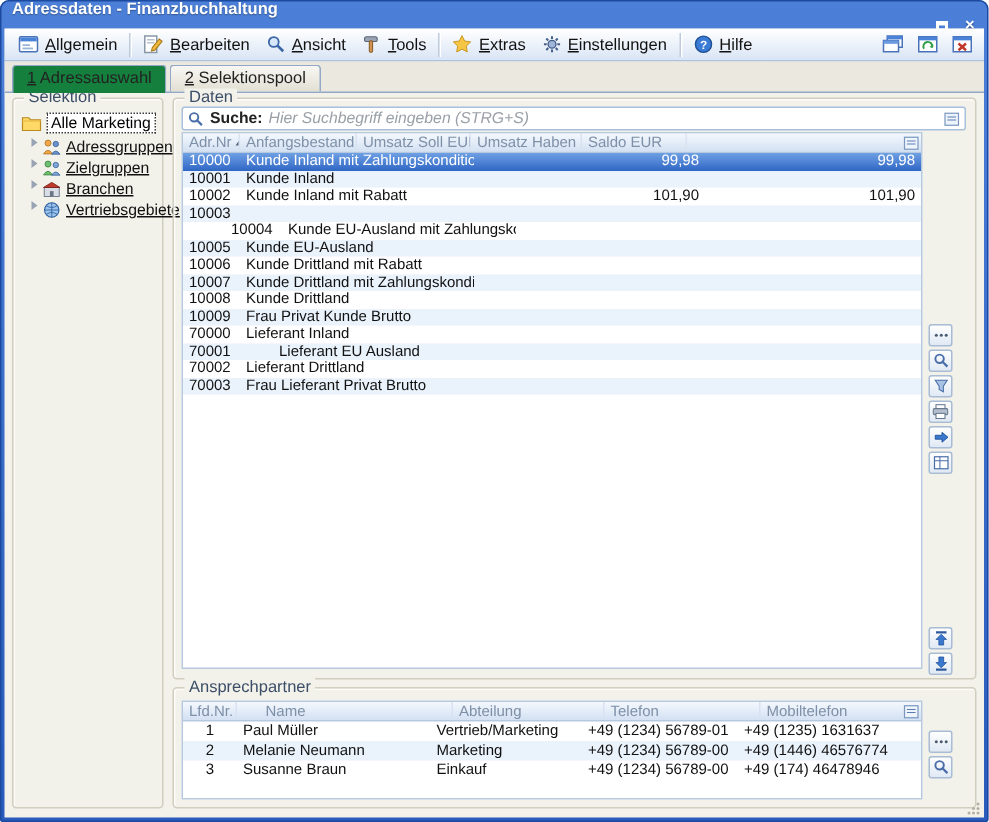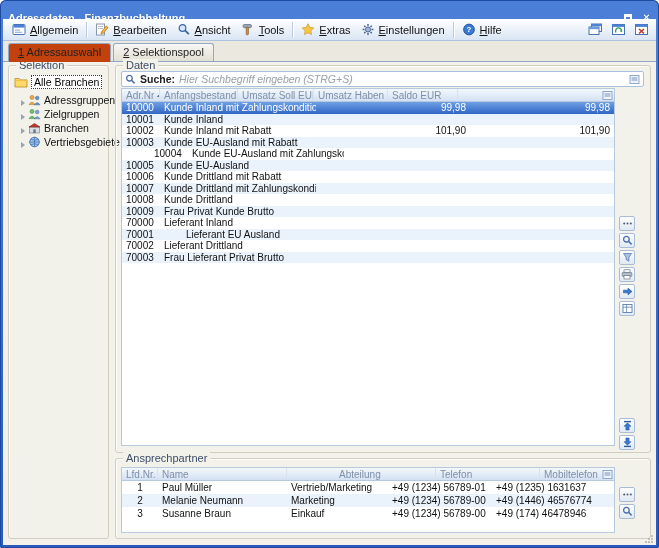--- a/index.html
+++ b/index.html
@@ -1,43 +1,43 @@
 <!DOCTYPE html>
 <html><head>
 <meta charset="utf-8">
 <style>
   *{margin:0;padding:0;box-sizing:border-box;}
   html,body{width:659px;height:548px;}
   body{font-family:"Liberation Sans",sans-serif;font-size:11px;background:#fff;overflow:hidden;}
   .window{position:absolute;left:0;top:0;width:659px;height:548px;background:linear-gradient(#4c80d8,#2a5abc);border-radius:6px 6px 2px 2px;box-shadow:inset 0 0 0 1px #1c4aa0;}
-  .titlebar{height:35px;display:flex;align-items:center;padding:0 5px 0 8px;color:#fff;font-weight:bold;font-size:11px;text-shadow:0 1px 1px rgba(0,0,0,.35);}
+  .titlebar{height:35px;display:flex;padding:0 5px 0 8px;color:#fff;font-weight:bold;font-size:11px;text-shadow:0 1px 1px rgba(0,0,0,.35);}
   .title-buttons{margin-left:auto;display:flex;gap:4px;align-items:center;}
   .tb-btn{width:15px;height:13px;display:flex;align-items:center;justify-content:center;color:#fff;font-size:11px;line-height:1;cursor:pointer;}
   .max-glyph{display:inline-block;width:8px;height:7px;border:2px solid #fff;border-top-width:3px;}
   .wbody{position:absolute;left:3px;right:3px;top:19px;bottom:3px;background:#f2f1ea;overflow:hidden;}
   .menubar{height:22px;background:linear-gradient(#ffffff,#d9e5f5);border-bottom:1px solid #adc2de;display:flex;align-items:center;padding:0 4px;}
   .menu-items{display:flex;align-items:center;}
   .menu-item{display:flex;align-items:center;gap:4px;padding:2px 5px;border-radius:2px;cursor:pointer;white-space:nowrap;color:#111;}
   .menu-sep{width:1px;height:16px;background:#bfcbdb;box-shadow:1px 0 0 #fff;margin:0 3px;}
   .menu-right{margin-left:auto;display:flex;gap:2px;}
   .icon-btn{width:21px;height:18px;display:flex;align-items:center;justify-content:center;border:1px solid transparent;border-radius:2px;background:transparent;cursor:pointer;}
   .ico{display:inline-flex;align-items:center;justify-content:center;line-height:0;}
   .tabstrip{height:21px;padding:3px 5px 0 5px;border-bottom:1px solid #93a8c6;display:flex;align-items:flex-end;gap:2px;background:#ebe9df;position:relative;}
   .tab{padding:2px 9px 3px;border:1px solid #93a8c6;border-bottom:none;border-radius:3px 3px 0 0;background:linear-gradient(#f8f7f3,#e2dfd3);cursor:pointer;font-size:11px;color:#222;}
-  .tab.active{background:#c2410c;margin-bottom:-1px;padding-bottom:4px;z-index:2;}
+  .tab.active{background:#15803d;margin-bottom:-1px;padding-bottom:4px;z-index:2;}
   .content{position:absolute;left:0;right:0;top:43px;bottom:0;}
   .groupbox{position:absolute;border:1px solid #d1cec0;border-radius:3px;box-shadow:inset 1px 1px 0 rgba(255,255,255,.8);}
   .gb-label{position:absolute;top:-7px;left:7px;background:#f2f1ea;padding:0 3px;color:#3c4e68;font-size:11px;line-height:12px;}
   #gb-selektion{left:5px;top:3px;width:101px;bottom:6px;}
   #gb-daten{left:112px;top:3px;right:5px;height:388px;}
   #gb-kontakte{left:112px;top:396px;right:5px;bottom:6px;}
   .tree{position:absolute;left:5px;top:9px;right:1px;}
   .tree-root{display:flex;align-items:center;gap:3px;margin-bottom:3px;cursor:pointer;}
   .tree-root-label{border:1px dotted #3a3a3a;background:#fff;padding:0 2px;font-size:10.5px;white-space:nowrap;}
-  .tree-item{display:flex;align-items:flex-end;gap:3px;height:14px;margin-left:7px;cursor:pointer;font-size:10.5px;white-space:nowrap;color:#111;}
+  .tree-item{display:flex;align-items:flex-start;gap:3px;height:14px;margin-left:7px;cursor:pointer;font-size:10.5px;white-space:nowrap;color:#111;text-decoration:underline;}
   .tw{width:0;height:0;border-left:4px solid #98a4b4;border-top:3.5px solid transparent;border-bottom:3.5px solid transparent;flex:0 0 auto;}
   .searchbar{position:absolute;left:5px;top:5px;right:6px;height:16px;background:#fff;border:1px solid #a8c0dc;border-radius:2px;display:flex;align-items:center;gap:4px;padding:0 3px;}
   .search-label{font-weight:bold;color:#222;font-size:10.5px;}
   .search-input{flex:1;border:none;outline:none;font-family:"Liberation Sans",sans-serif;font-size:10.5px;font-style:italic;color:#555;background:transparent;height:13px;}
   .search-input::placeholder{color:#9aa0a8;font-style:italic;}
   .sb-right-btn{border:none;background:transparent;cursor:pointer;display:flex;align-items:center;}
   .grid{position:absolute;background:#fff;border:1px solid #b7c9de;overflow:hidden;}
   #main-grid{left:5px;top:22px;width:494px;bottom:6px;}
   #kontakt-grid{left:5px;top:8px;width:494px;bottom:5px;}
   .grid-header{display:flex;height:13px;background:linear-gradient(#f4f8fd,#d3e1f3);border-bottom:1px solid #b7c9de;color:#7e90a8;font-size:10px;position:relative;}
@@ -184,21 +184,21 @@
       <div class="groupbox" id="gb-selektion">
         <span class="gb-label">Selektion</span>
         <div class="tree" id="selektion-tree">
             <div class="tree-root">
               <span class="ico">
                 <svg width="14" height="12" viewBox="0 0 14 12">
                   <path d="M1 2.5 h4.2 l1.2 1.4 H13 v7.1 H1z" fill="#ffd967" stroke="#b98a1e" stroke-width="0.8"></path>
                   <path d="M1 4.6 h12" stroke="#eec04e" stroke-width="1"></path>
                 </svg>
               </span>
-              <span class="tree-root-label">Alle Branchen</span>
+              <span class="tree-root-label">Alle Marketing</span>
             </div>
             <div class="tree-item">
               <span class="tw"></span>
               <span class="ico">
                 <svg width="13" height="12" viewBox="0 0 13 12">
                   <circle cx="4" cy="3.4" r="2" fill="#f0a848" stroke="#a86a18" stroke-width="0.5"></circle>
                   <path d="M1 10.6 q3 -4.8 6 0z" fill="#f0a848" stroke="#a86a18" stroke-width="0.5"></path>
                   <circle cx="9.2" cy="4" r="1.8" fill="#6c92cc" stroke="#2f5a94" stroke-width="0.5"></circle>
                   <path d="M6.4 10.8 q2.8 -4.2 5.6 0z" fill="#6c92cc" stroke="#2f5a94" stroke-width="0.5"></path>
                 </svg>
@@ -310,21 +310,20 @@
               <div class="grid-row">
                 <div class="gc" style="width: 38px;">10002</div>
                 <div class="gc" style="width: 156px;">Kunde Inland mit Rabatt</div>
                 <div class="gc num" style="width: 78px;"></div>
                 <div class="gc num" style="width: 76px;">101,90</div>
                 <div class="gc num" style="width: 74px;"></div>
                 <div class="gc num" style="width: 70px;">101,90</div>
               </div>
               <div class="grid-row alt">
                 <div class="gc" style="width: 38px;">10003</div>
-                <div class="gc" style="width: 156px;">Kunde EU-Ausland mit Rabatt</div>
                 <div class="gc num" style="width: 78px;"></div>
                 <div class="gc num" style="width: 76px;"></div>
                 <div class="gc num" style="width: 74px;"></div>
                 <div class="gc num" style="width: 70px;"></div>
               </div>
               <div class="grid-row">
                 <div class="gc" style="width: 38px; margin-left: 28px;">10004</div>
                 <div class="gc" style="width: 156px;">Kunde EU-Ausland mit Zahlungskonditionen</div>
                 <div class="gc num" style="width: 78px;"></div>
                 <div class="gc num" style="width: 76px;"></div>
@@ -476,24 +475,24 @@
           </div>
       </div>
 
       <div class="groupbox" id="gb-kontakte">
         <span class="gb-label">Ansprechpartner</span>
         <div class="grid" id="kontakt-grid">
           <div class="grid-header" id="kontakt-grid-header">
             <div class="gh-cell" style="width: 36px;">
                 <span>Lfd.Nr.</span>
               </div>
-              <div class="gh-cell" style="width: 129px;">
+              <div class="gh-cell" style="width: 129px; margin-left: 15px;">
                 <span>Name</span>
               </div>
-              <div class="gh-cell" style="width: 101px; margin-left: 48px;">
+              <div class="gh-cell" style="width: 101px;">
                 <span>Abteilung</span>
               </div>
               <div class="gh-cell" style="width: 104px;">
                 <span>Telefon</span>
               </div>
               <div class="gh-cell" style="width: 122px;">
                 <span>Mobiltelefon</span>
               </div>
               <button class="col-chooser">
                 <span class="ico">

